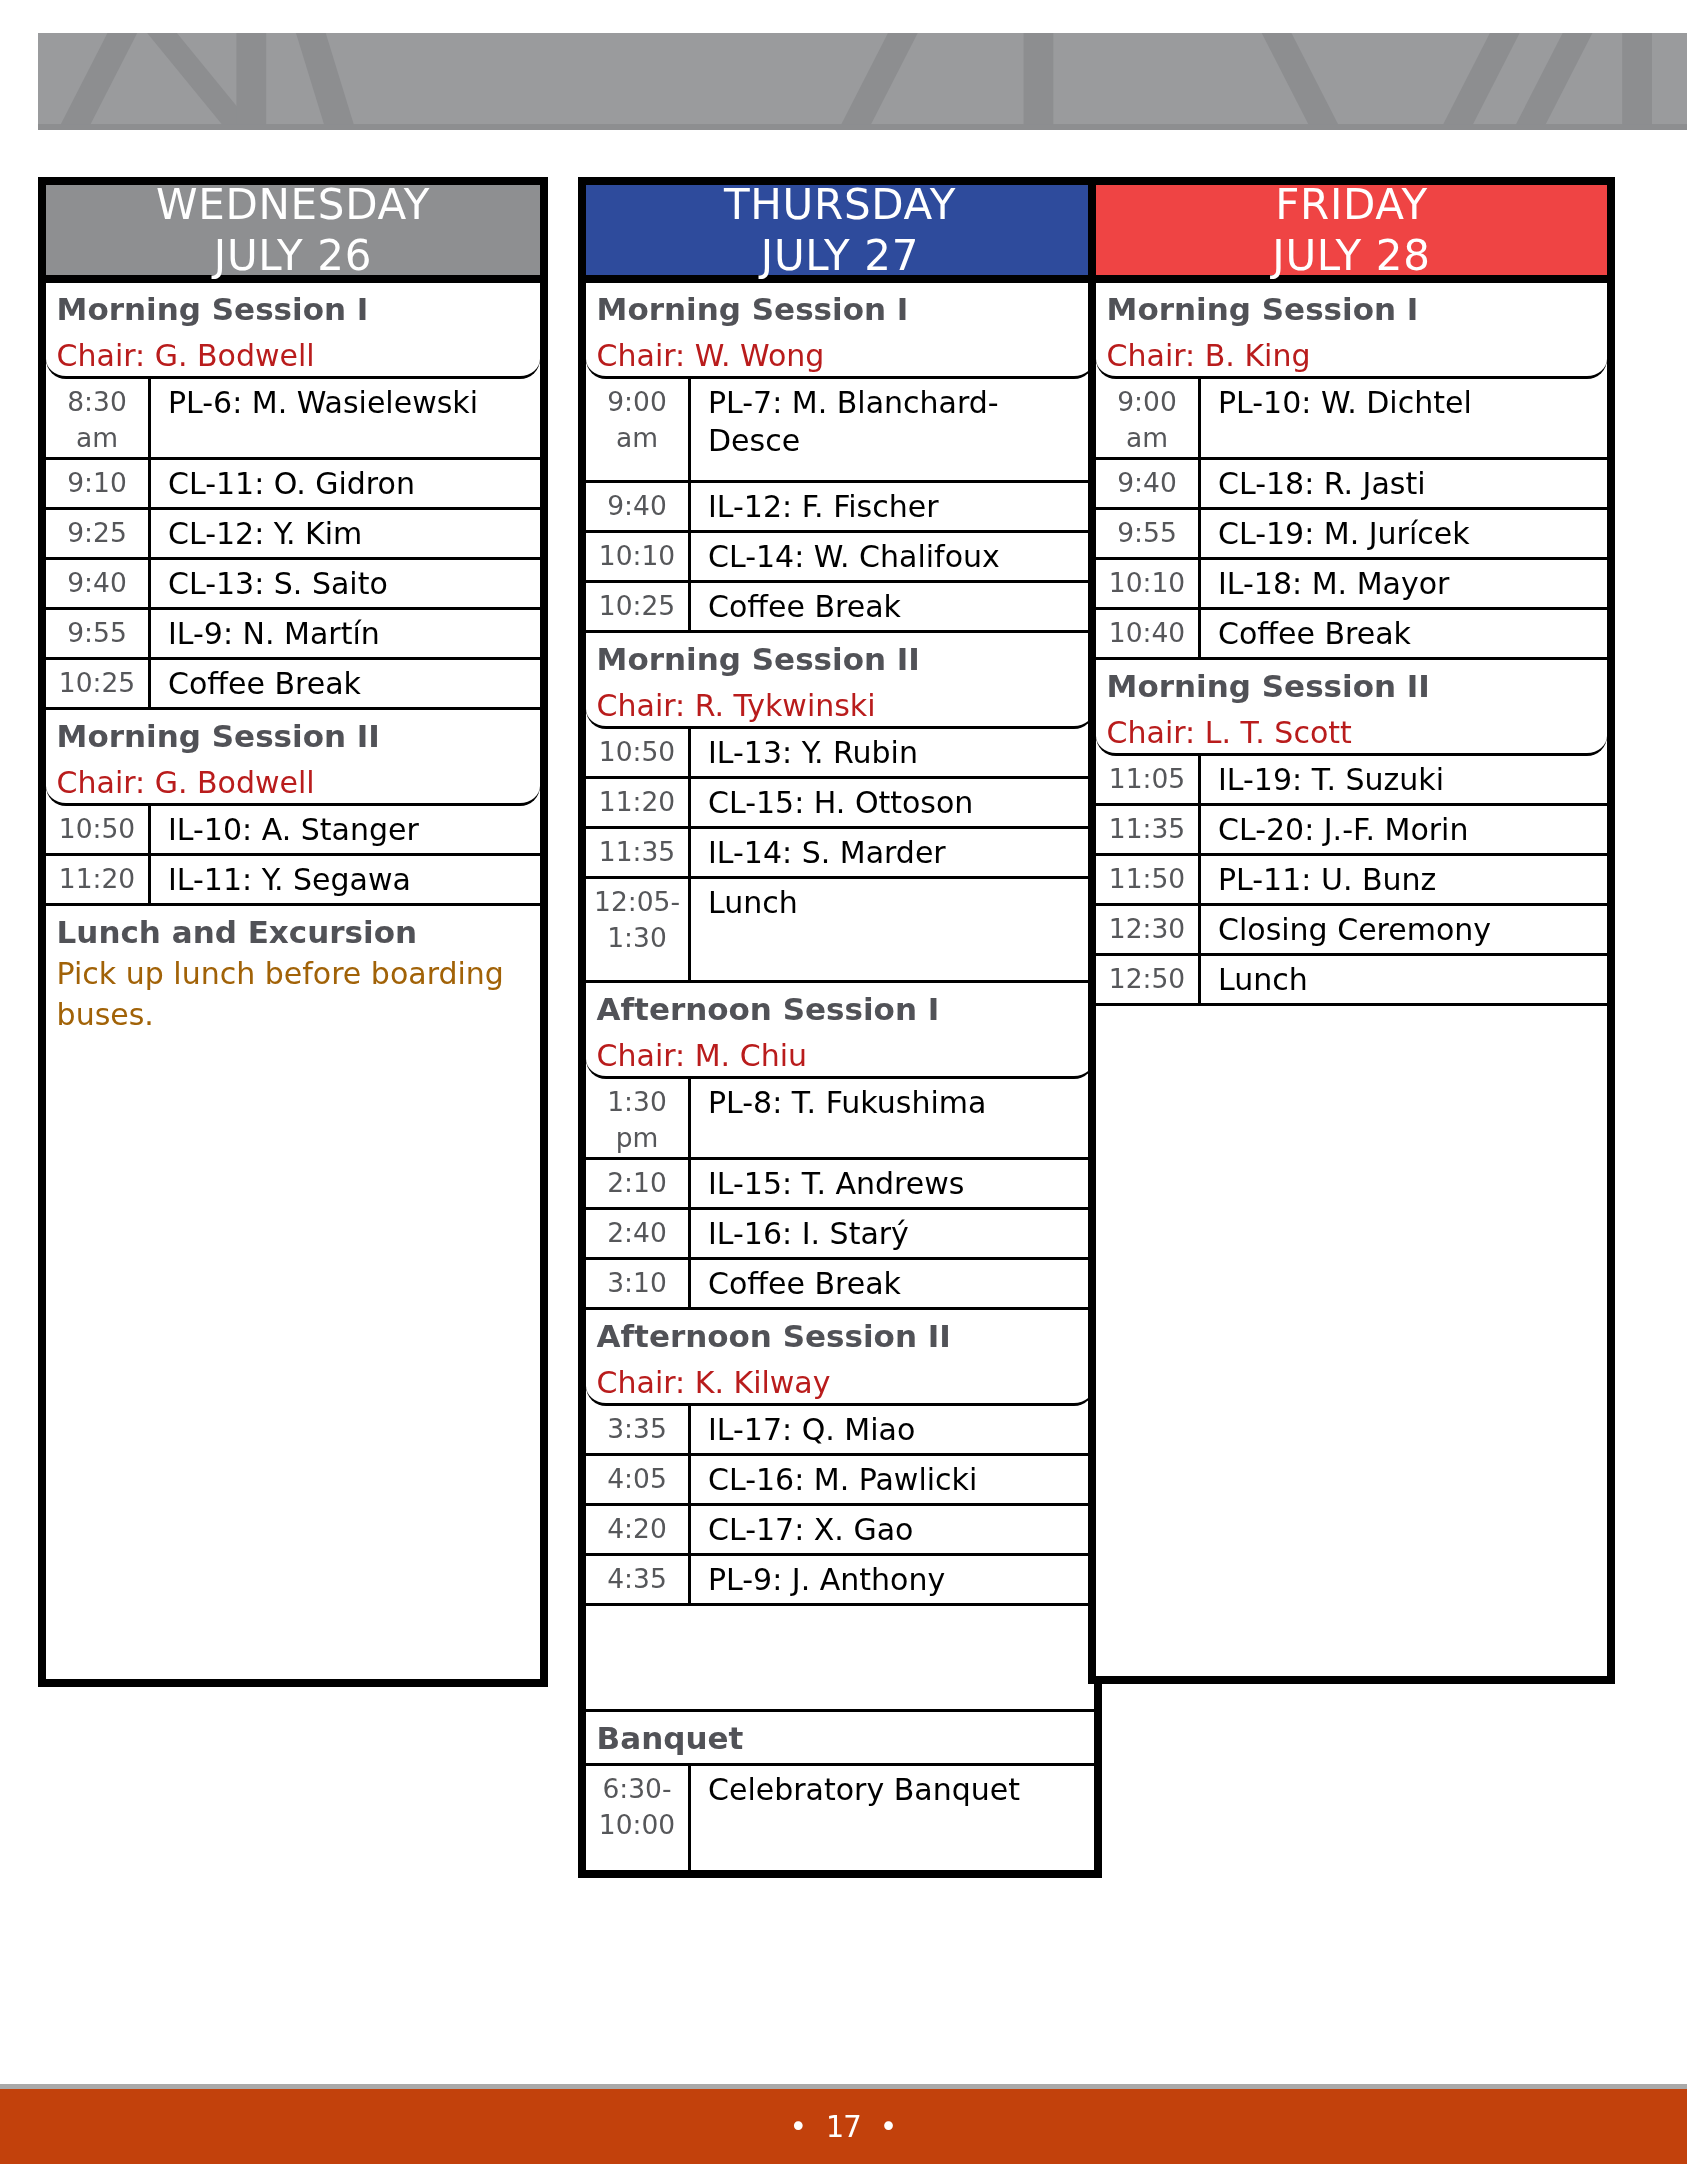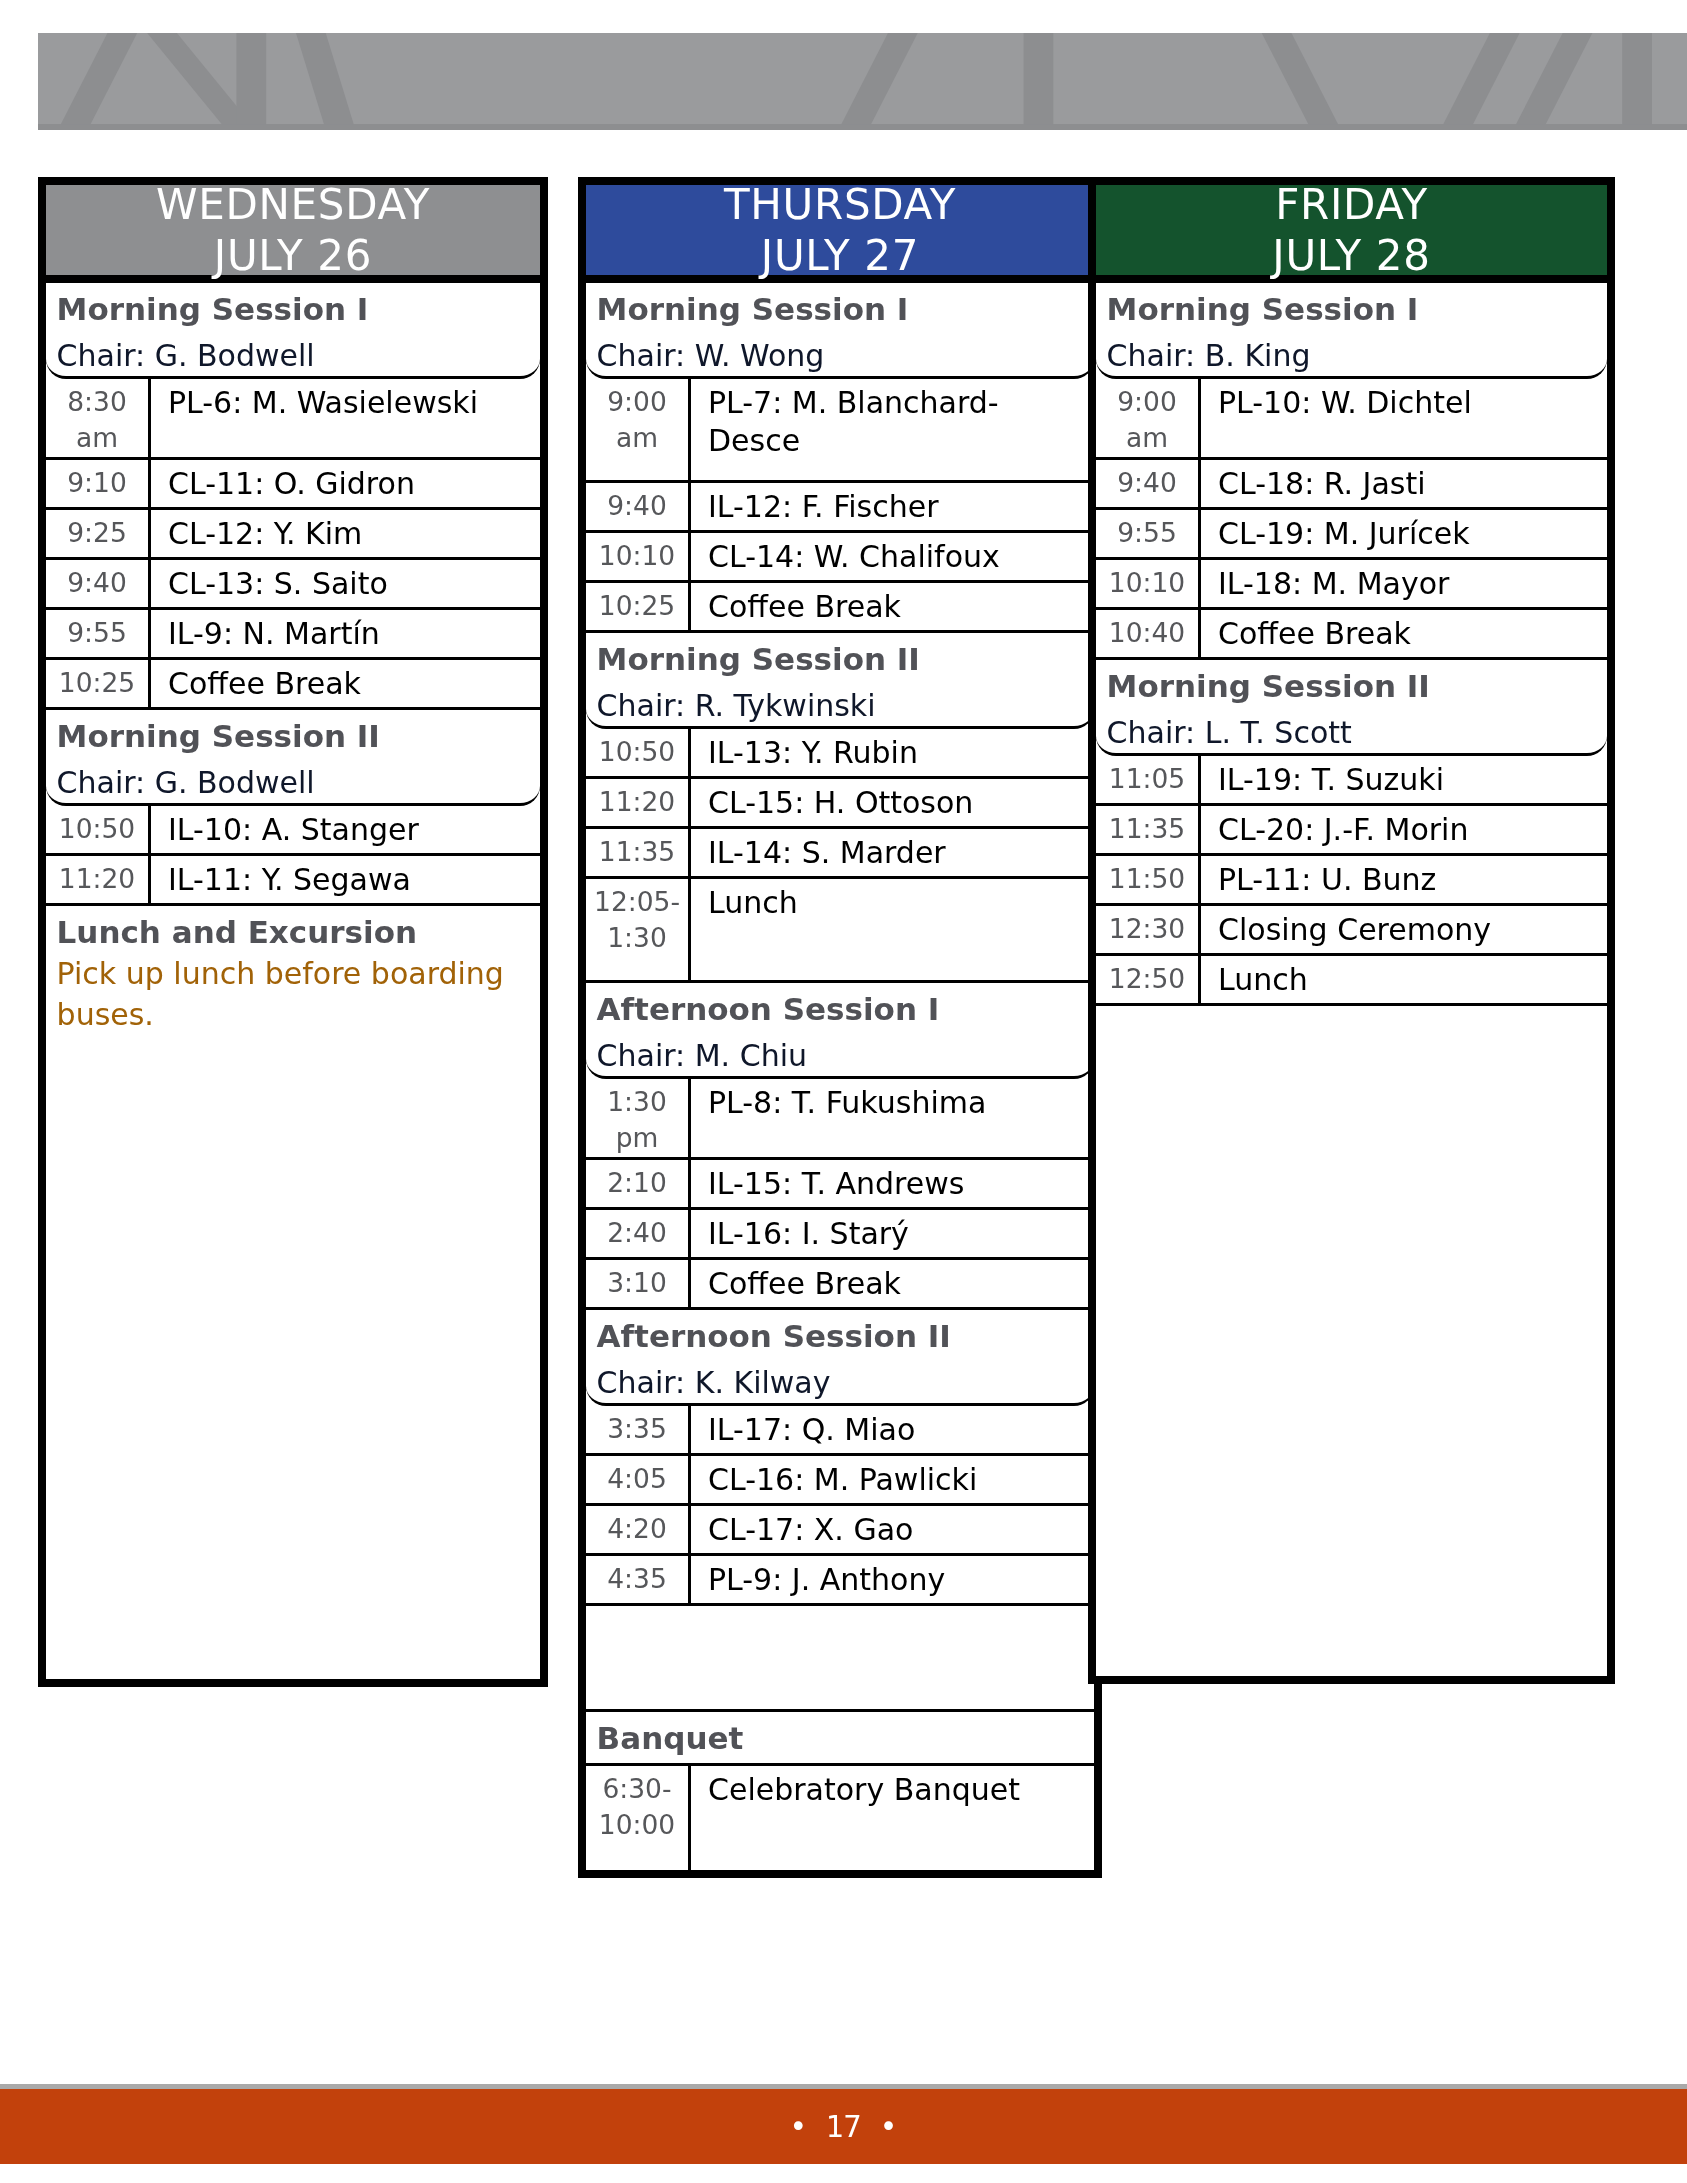--- a/index.html
+++ b/index.html
@@ -19,21 +19,21 @@
 
   .day-header{flex:0 0 auto;height:98px;border-bottom:8.6px solid #000;box-sizing:border-box;
               display:flex;flex-direction:column;justify-content:center;align-items:center;
               color:#ffffff;font-size:42px;line-height:51px;letter-spacing:0.7px;}
   .day-body{flex:1 1 auto;display:flex;flex-direction:column;overflow:hidden;}
 
   .blk{flex:0 0 auto;border-bottom:3.3px solid #000;box-sizing:border-box;background:#fff;}
   .blk.no-line{border-bottom:none;}
   .b-session{height:96px;padding:8px 5.3px 0 10.6px;border-radius:20px;}
   .session-title{font-weight:bold;font-size:31px;color:#515257;}
-  .session-chair{font-size:30px;color:#0f172a;margin-top:10.6px;}
+  .session-chair{font-size:30px;color:#b91c1c;margin-top:10.6px;}
   .b-title{height:54px;padding:8px 5.3px 0 10.6px;}
   .b-row{height:50px;}
   .b-row2{height:81px;}
   .b-row3{height:104px;}
   .row-flex{display:flex;height:100%;}
   .time-cell{flex:0 0 105px;width:105px;border-right:3.3px solid #000;box-sizing:border-box;
              text-align:center;font-size:26.5px;line-height:36px;color:#56575a;padding-top:5.3px;}
   .event-cell{flex:1 1 auto;font-size:30px;line-height:38px;color:#000000;padding:5.3px 6.6px 0 17px;}
   .b-note{padding:8px 10.6px 0 10.6px;border-bottom:none;height:159px;}
   .note-text{font-size:30px;line-height:41px;color:#a16207;margin-top:3px;}
@@ -319,21 +319,21 @@
               <div class="time-cell">
                 <div>6:30-</div>
                 <div>10:00</div>
               </div>
               <div class="event-cell">Celebratory Banquet</div>
             </div>
           </div>
         </div>
       </div>
       <div class="day-table" id="day-2">
-        <div class="day-header" style="background-color: #14532d;">
+        <div class="day-header" style="background-color: #ef4444;">
           <div>FRIDAY</div>
           <div>JULY 28</div>
         </div>
         <div class="day-body">
           <div class="blk b-session">
             <div class="session-title">Morning Session I</div>
             <div class="session-chair">Chair: B. King</div>
           </div>
           <div class="blk b-row2">
             <div class="row-flex">

